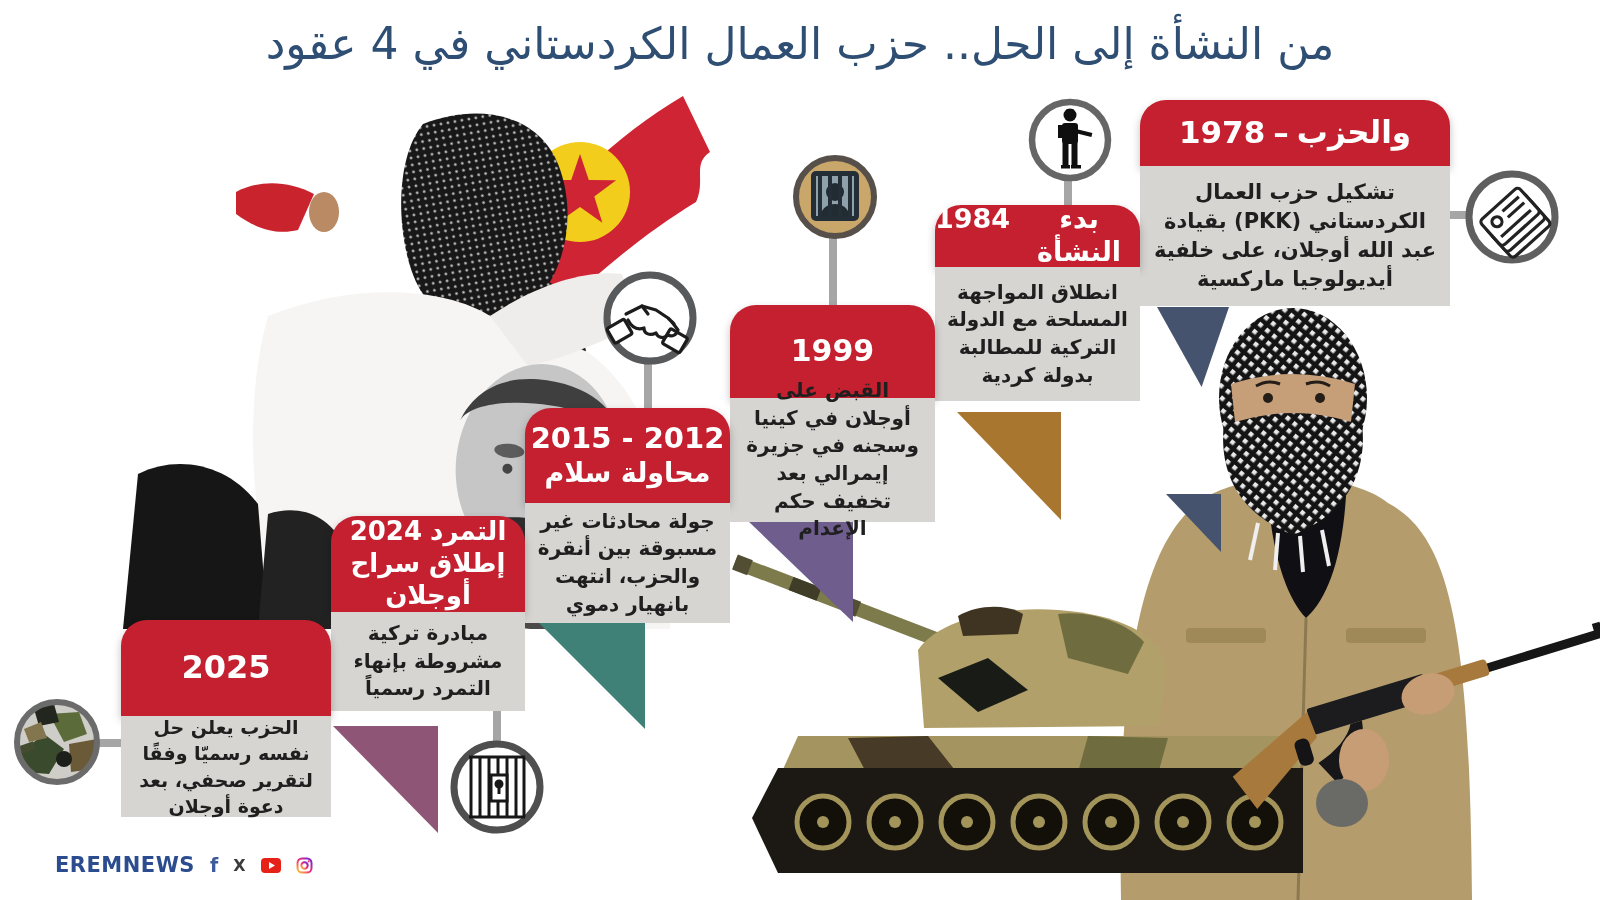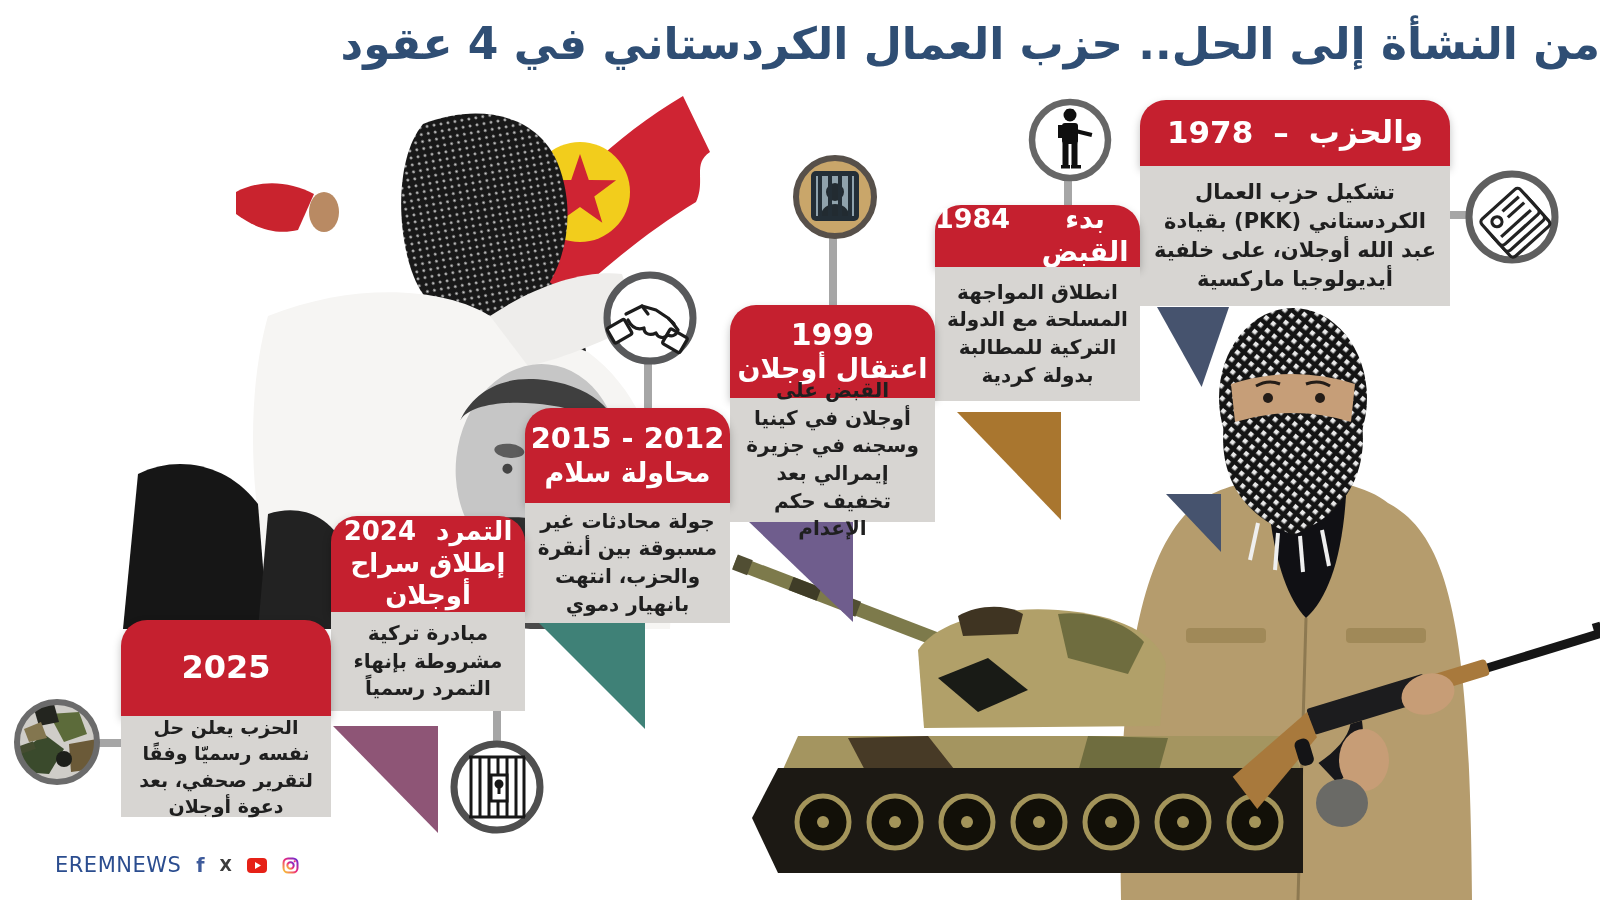--- a/index.html
+++ b/index.html
@@ -1,33 +1,33 @@
 <!DOCTYPE html>
 <html lang="ar" style="--accent_red: #c5202f; --panel_gray: #d7d5d2; --title_navy: #2f4e74; --body_text: #1f1f1f; --stem_gray: #a6a6a6; --ring_gray: #5f5f5f; --triangle_gold: #a9762f; --triangle_navy: #46536e; --triangle_purple: #6f5d8d; --triangle_teal: #3f8177; --triangle_mauve: #8e5576; --brand_navy: #2b4d8f; --facebook_blue: #3e5b9b; --youtube_red: #e62117; --x_dark: #3c3c3c; --flag_red: #cf2433; --flag_yellow: #f2cd1c;"><head>
 <meta charset="utf-8">
 <style>
   *{margin:0;padding:0;box-sizing:border-box}
   html,body{width:1600px;height:900px}
   body{position:relative;background:#fff;font-family:"DejaVu Sans",sans-serif;overflow:hidden}
   .abs{position:absolute}
-  .page-title{top:18px;left:0;width:1600px;text-align:right;font-size:44px;font-weight:700;
+  .page-title{top:18px;left:0;width:1600px;text-align:center;font-size:44px;font-weight:400;
               color:var(--title_navy);direction:rtl;z-index:6;letter-spacing:-1px}
   .tl-head{position:absolute;background:var(--accent_red);color:#fff;border-radius:26px 26px 0 0;
            display:flex;flex-direction:column;justify-content:center;align-items:center;text-align:center;
            box-shadow:0 4px 8px rgba(0,0,0,.25);z-index:4;direction:rtl;font-weight:700;line-height:1.22}
   .tl-body{position:absolute;background:var(--panel_gray);color:var(--body_text);font-weight:700;
            text-align:center;display:flex;align-items:center;justify-content:center;
            padding:20px 10px;z-index:4;direction:rtl;line-height:1.38;font-size:20px}
-  .yearrow{display:flex;gap:20px;align-items:baseline;direction:ltr;justify-content:center}
+  .yearrow{display:flex;gap:8px;align-items:baseline;direction:ltr;justify-content:center}
   .tri{position:absolute;z-index:2}
   .stem{position:absolute;background:var(--stem_gray);z-index:2;border-radius:3px}
   .iconsvg{position:absolute;z-index:3}
   .photo{position:absolute;z-index:1}
   .footer{position:absolute;left:55px;top:853px;display:flex;align-items:center;gap:15px;z-index:6}
-  .brand{font-size:21px;font-weight:400;color:var(--brand_navy);letter-spacing:.5px}
+  .brand{font-size:21px;font-weight:700;color:var(--brand_navy);letter-spacing:.5px}
   .fb{color:var(--facebook_blue);font-weight:800;font-size:19px}
   .xx{color:var(--x_dark);font-weight:800;font-size:16px}
   .f31{font-size:31px}.f30{font-size:30px}.f29{font-size:29px}.f27{font-size:27px}.f32{font-size:32px}
 </style>
 </head>
 <body>
 
 <div class="abs page-title">من النشأة إلى الحل.. حزب العمال الكردستاني في 4 عقود</div>
 
 <svg class="photo" style="left:118px;top:84px" width="600" height="545" viewBox="0 0 600 545">
@@ -254,28 +254,27 @@
     <span>1978</span>
     <span>–</span>
     <span>والحزب</span>
   </div>
 </div>
 <div class="tl-body" style="left:1140px;top:166px;width:310px;height:140px;font-size:21px">تشكيل حزب العمال الكردستاني (PKK) بقيادة عبد الله أوجلان، على خلفية أيديولوجيا ماركسية</div>
 
 <div class="tl-head f27" style="left:935px;top:205px;width:205px;height:62px">
   <div class="yearrow">
     <span>1984</span>
-    <span>بدء القبض</span>
+    <span>بدء النشأة</span>
   </div>
 </div>
 <div class="tl-body" style="left:935px;top:267px;width:205px;height:134px">انطلاق المواجهة المسلحة مع الدولة التركية للمطالبة بدولة كردية</div>
 
 <div class="tl-head" style="left:730px;top:305px;width:205px;height:93px">
   <span class="f30">1999</span>
-  <span class="f27">اعتقال أوجلان</span>
 </div>
 <div class="tl-body" style="left:730px;top:398px;width:205px;height:124px">القبض على أوجلان في كينيا وسجنه في جزيرة إيمرالي بعد تخفيف حكم الإعدام</div>
 
 <div class="tl-head" style="left:525px;top:408px;width:205px;height:95px">
   <span class="f29" dir="rtl">2012 - 2015</span>
   <span class="f27">محاولة سلام</span>
 </div>
 <div class="tl-body" style="left:525px;top:503px;width:205px;height:120px">جولة محادثات غير مسبوقة بين أنقرة والحزب، انتهت بانهيار دموي</div>
 
 <div class="tl-head" style="left:331px;top:516px;width:194px;height:96px;font-size:26px">

